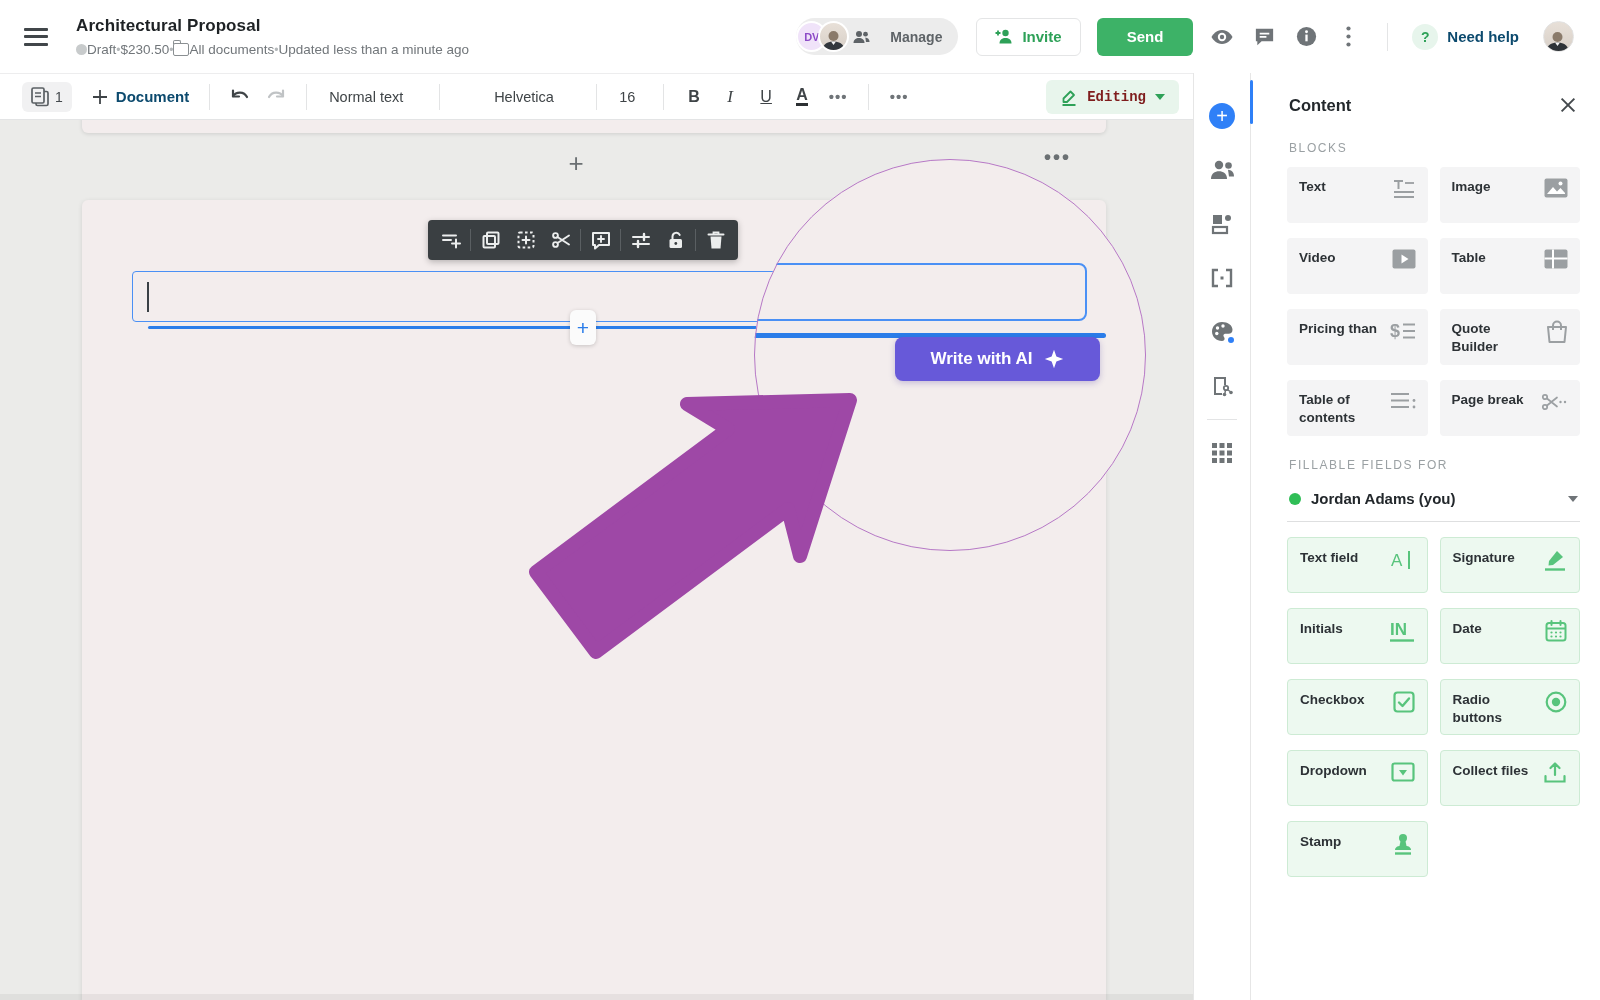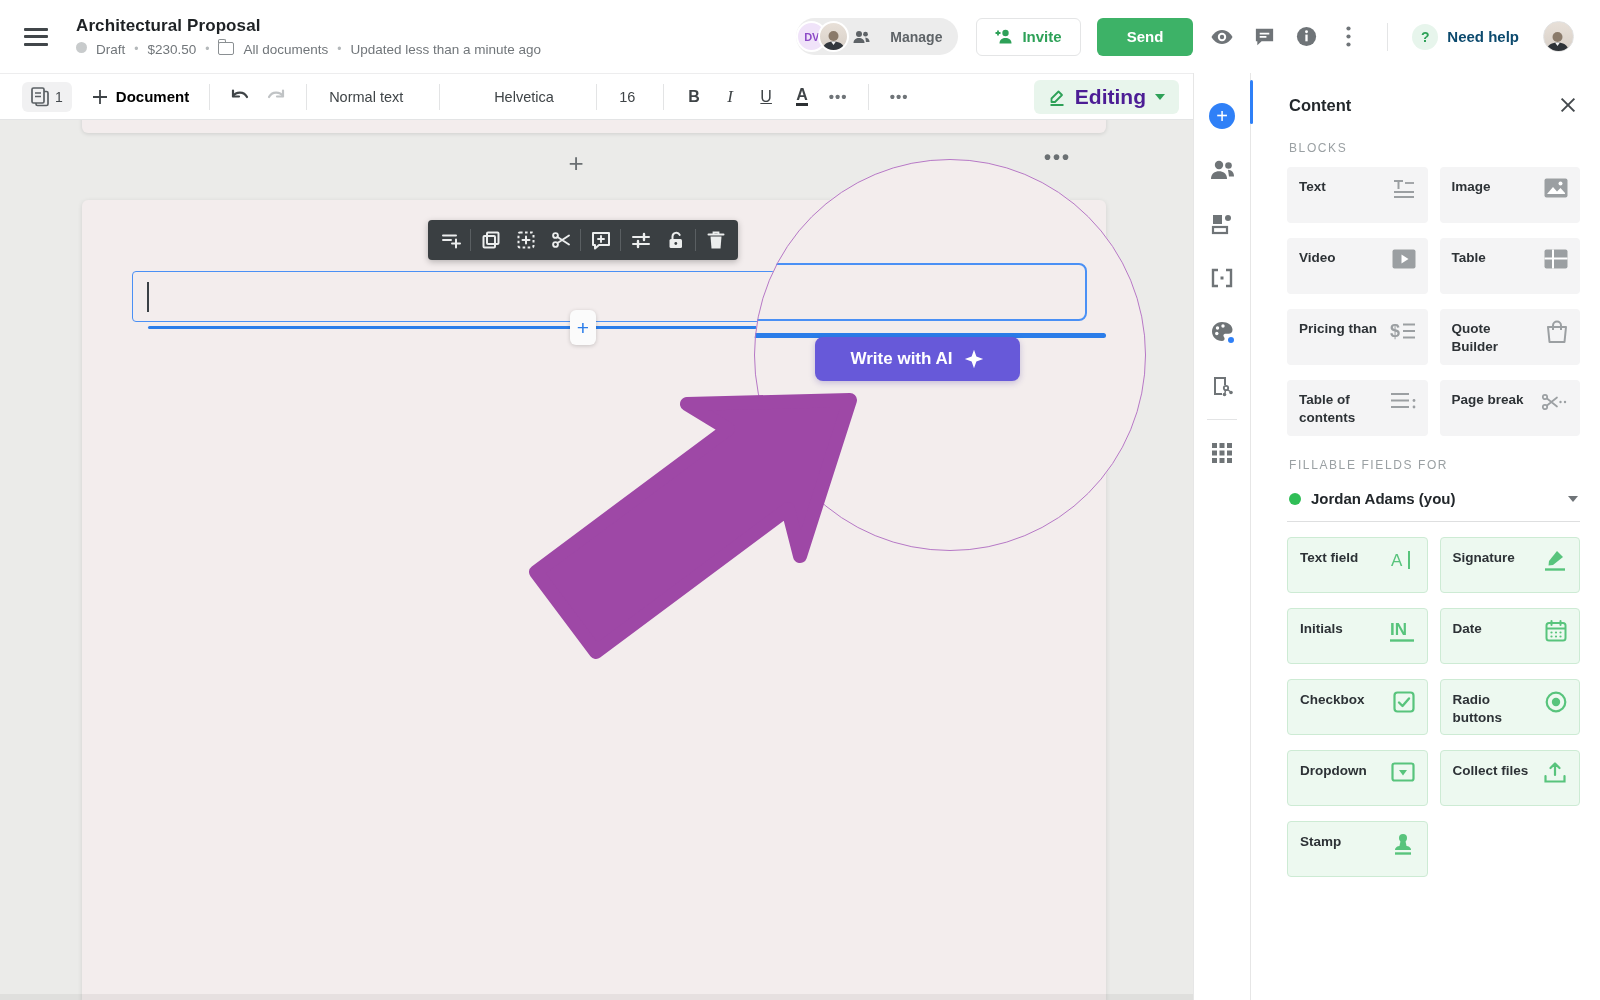--- a/index.html
+++ b/index.html
@@ -5,21 +5,21 @@
   * { margin:0; padding:0; box-sizing:border-box; }
   html,body { width:1600px; height:1000px; font-family:"Liberation Sans", sans-serif; background:#fff; overflow:hidden; }
   .app { width:1600px; height:1000px; display:flex; flex-direction:column; }
 
   
   .header { height:73px; background:#fff; display:flex; align-items:center; padding:0 26px 0 24px; flex:none; }
   .hamburger { width:24px; height:18px; display:flex; flex-direction:column; justify-content:space-between; cursor:pointer; margin-right:28px; }
   .hamburger span { height:3px; background:#41464a; border-radius:1px; }
   .title-wrap { flex:1; min-width:0; }
   .doc-title { font-size:17px; font-weight:bold; color:#1e2225; letter-spacing:.1px; }
-  .doc-meta { display:flex; align-items:flex-start; margin-top:6px; font-size:13.5px; color:#71767a; gap:9px; }
+  .doc-meta { display:flex; align-items:center; margin-top:6px; font-size:13.5px; color:#71767a; }
   .status-dot { width:11px; height:11px; border-radius:50%; background:#c8cbcc; display:inline-block; }
   .meta-sep { color:#b4b8ba; font-size:12px; }
   .folder-ic { width:16px; height:13px; border:1.5px solid #8a8f92; border-radius:2px; position:relative; display:inline-block; }
   .folder-ic:before { content:""; position:absolute; top:-4px; left:-1.5px; width:6px; height:3px; border:1.5px solid #8a8f92; border-bottom:none; border-radius:2px 2px 0 0; }
   .hdr-right { display:flex; align-items:center; gap:10px; }
   .manage-group { display:flex; align-items:center; background:#ececec; border-radius:19px; height:37px; padding-right:16px; cursor:pointer; }
   .avatar { width:31px; height:31px; border-radius:50%; border:2px solid #fff; flex:none; }
   .avatar-dv { background:#f0e3f9; color:#8d4bc7; font-size:11px; font-weight:bold; display:flex; align-items:center; justify-content:center; }
   .avatar-photo { background:linear-gradient(180deg,#e8e0d8 0%,#d8d0c8 100%); position:relative; overflow:hidden; margin-left:-9px; }
   .avatar-photo svg { position:absolute; bottom:-2px; left:0; }
@@ -36,30 +36,30 @@
 
   
   .body { flex:1; display:flex; min-height:0; }
   .left-col { width:1193px; display:flex; flex-direction:column; flex:none; }
 
   
   .edit-toolbar { height:47px; background:#fff; border-top:1px solid #ededee; border-bottom:1px solid #e3e4e5; display:flex; align-items:center; padding:0 14px 0 22px; gap:4px; flex:none; }
   .tb-sep { width:1px; height:26px; background:#e3e4e5; margin:0 10px; flex:none; }
   .pages-chip { background:#f1f1f2; border-radius:6px; height:30px; display:flex; align-items:center; gap:6px; padding:0 9px; cursor:pointer; }
   .pages-chip span { font-size:14px; color:#43484c; }
-  .tb-item { display:flex; align-items:center; gap:8px; color:#000000; font-size:15px; cursor:pointer; padding:0 6px; }
+  .tb-item { display:flex; align-items:center; gap:8px; color:#0c4a6e; font-size:15px; cursor:pointer; padding:0 6px; }
   .tb-label { font-size:14.5px; color:#3f4447; cursor:pointer; padding:0 8px; }
   .tb-btn { width:32px; height:30px; display:flex; align-items:center; justify-content:center; cursor:pointer; border-radius:4px; }
   .fmt-b { font-weight:bold; font-size:16px; color:#3f4447; }
   .fmt-i { font-style:italic; font-family:"Liberation Serif",serif; font-size:17px; color:#3f4447; }
   .fmt-u { text-decoration:underline; font-size:16px; color:#3f4447; }
   .fmt-a { font-size:16px; font-weight:bold; color:#3f4447; border-bottom:3px solid #2c3033; line-height:1.05; }
   .dots3 { color:#6f7478; font-size:15px; letter-spacing:1px; font-weight:bold; }
   .editing-chip { margin-left:auto; background:#e8f5ec; border-radius:6px; height:34px; display:flex; align-items:center; gap:9px; padding:0 14px; cursor:pointer; }
-  .editing-chip span { color:#4c1d95; font-weight:bold; font-size:21px; }
+  .editing-chip span { color:#7f1d1d; font-weight:bold; font-size:14px;font-family:Liberation Mono, monospace; }
 
   
   .canvas { flex:1; background:#ebebe9; position:relative; overflow:hidden; }
   .page-prev { position:absolute; left:82px; top:-6px; width:1024px; height:19px; background:#f3eded; border-radius:0 0 6px 6px; box-shadow:0 1px 4px rgba(0,0,0,.12); }
   .page { position:absolute; left:82px; top:80px; width:1024px; bottom:-4px; background:#f3eded; border-radius:6px 6px 0 0; box-shadow:0 1px 5px rgba(0,0,0,.10); }
   .gap-plus { position:absolute; left:563px; top:30px; width:26px; height:26px; color:#6b7073; font-size:26px; font-weight:300; display:flex; align-items:center; justify-content:center; cursor:pointer; }
   .gap-dots { position:absolute; left:1044px; top:26px; color:#6b7073; font-size:20px; font-weight:bold; letter-spacing:2px; cursor:pointer; }
 
   .float-toolbar { position:absolute; left:428px; top:100px; height:40px; background:#3a3f42; border-radius:4px; display:flex; align-items:center; padding:0 5px; box-shadow:0 2px 6px rgba(0,0,0,.25); }
   .ft-btn { width:35px; height:40px; display:flex; align-items:center; justify-content:center; cursor:pointer; }
@@ -67,21 +67,21 @@
 
   .text-block { position:absolute; left:132px; top:151px; width:933px; height:51px; border:1px solid #4a90f5; border-radius:4px; background:transparent; cursor:text; }
   .caret { position:absolute; left:14px; top:10px; width:1.5px; height:30px; background:#3a4045; }
   .insert-line { position:absolute; left:148px; top:206px; width:890px; height:3px; background:#2b7de9; border-radius:2px; }
   .insert-plus { position:absolute; left:570px; top:190px; width:26px; height:35px; background:#fbfbfb; border-radius:6px; box-shadow:0 1px 4px rgba(0,0,0,.18); display:flex; align-items:center; justify-content:center; color:#2b7de9; font-size:21px; font-weight:400; cursor:pointer; }
 
   .lens-fill { position:absolute; left:754px; top:39px; width:392px; height:392px; border-radius:50%; background:#f3eded; overflow:hidden; }
   .lens-box { position:absolute; left:-10px; top:104px; width:343px; height:58px; border:2px solid #4a90f5; border-radius:8px; }
   .lens-line { position:absolute; left:-10px; top:174px; width:362px; height:5px; background:#2b7de9; border-radius:3px; }
   .lens-ring { position:absolute; left:754px; top:39px; width:392px; height:392px; border-radius:50%; border:1.5px solid #b678c6; pointer-events:none; }
-  .ai-btn { position:absolute; left:815px; top:217px; width:205px; height:44px; background:#6759d9; border-radius:8px; color:#fff; font-weight:bold; font-size:17px; display:flex; align-items:center; justify-content:center; gap:10px; cursor:pointer; box-shadow:0 2px 6px rgba(60,40,150,.25); }
+  .ai-btn { position:absolute; left:895px; top:217px; width:205px; height:44px; background:#6759d9; border-radius:8px; color:#fff; font-weight:bold; font-size:17px; display:flex; align-items:center; justify-content:center; gap:10px; cursor:pointer; box-shadow:0 2px 6px rgba(60,40,150,.25); }
   .arrow-svg { position:absolute; left:0; top:0; pointer-events:none; }
   .canvas-shade { position:absolute; left:0; bottom:0; width:100%; height:6px; background:rgba(0,0,0,.05); }
 
   
   .strip { width:57px; background:#fff; border-left:1px solid #e6e6e6; display:flex; flex-direction:column; align-items:center; padding-top:16px; gap:0; flex:none; }
   .strip-btn { width:40px; height:54px; display:flex; align-items:center; justify-content:center; cursor:pointer; position:relative; }
   .plus-circle { width:26px; height:26px; border-radius:50%; background:#2f80f7; color:#fff; display:flex; align-items:center; justify-content:center; font-size:20px; line-height:1; }
   .strip-divider { width:30px; height:1px; background:#e3e4e5; margin:6px 0; }
   .badge-dot { position:absolute; right:6px; bottom:14px; width:10px; height:10px; border-radius:50%; background:#2f80f7; border:2px solid #fff; }
 

